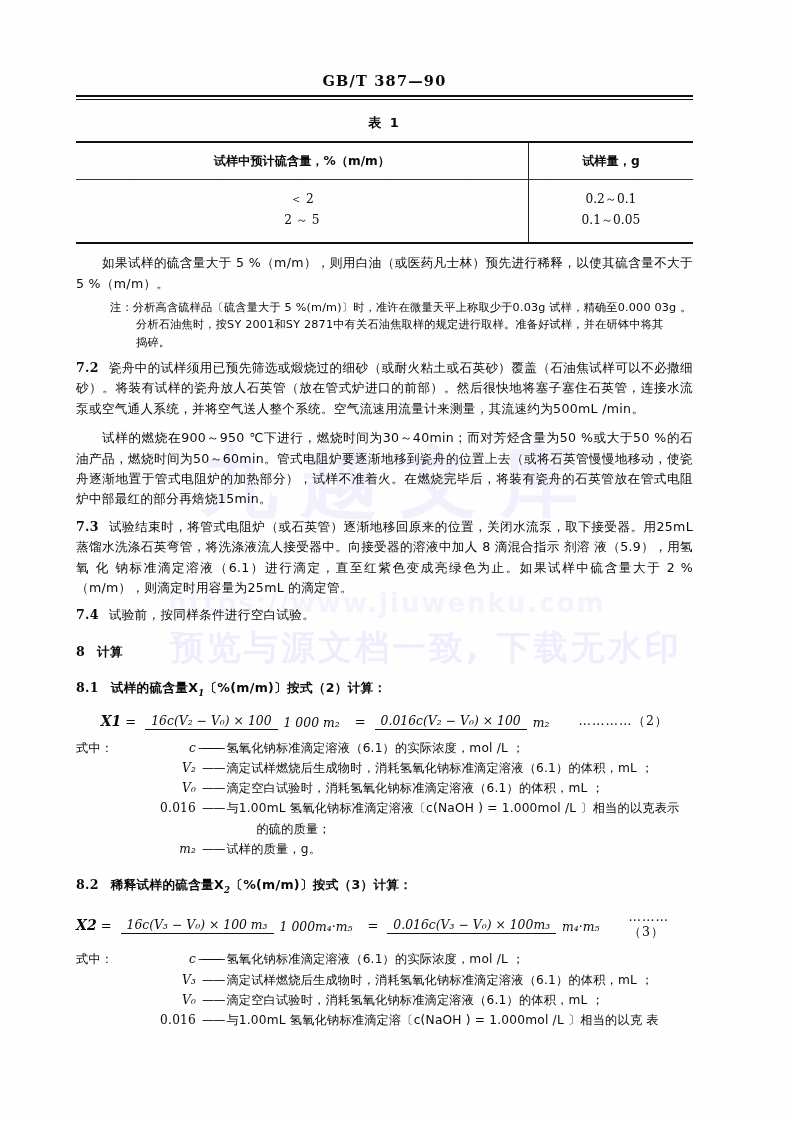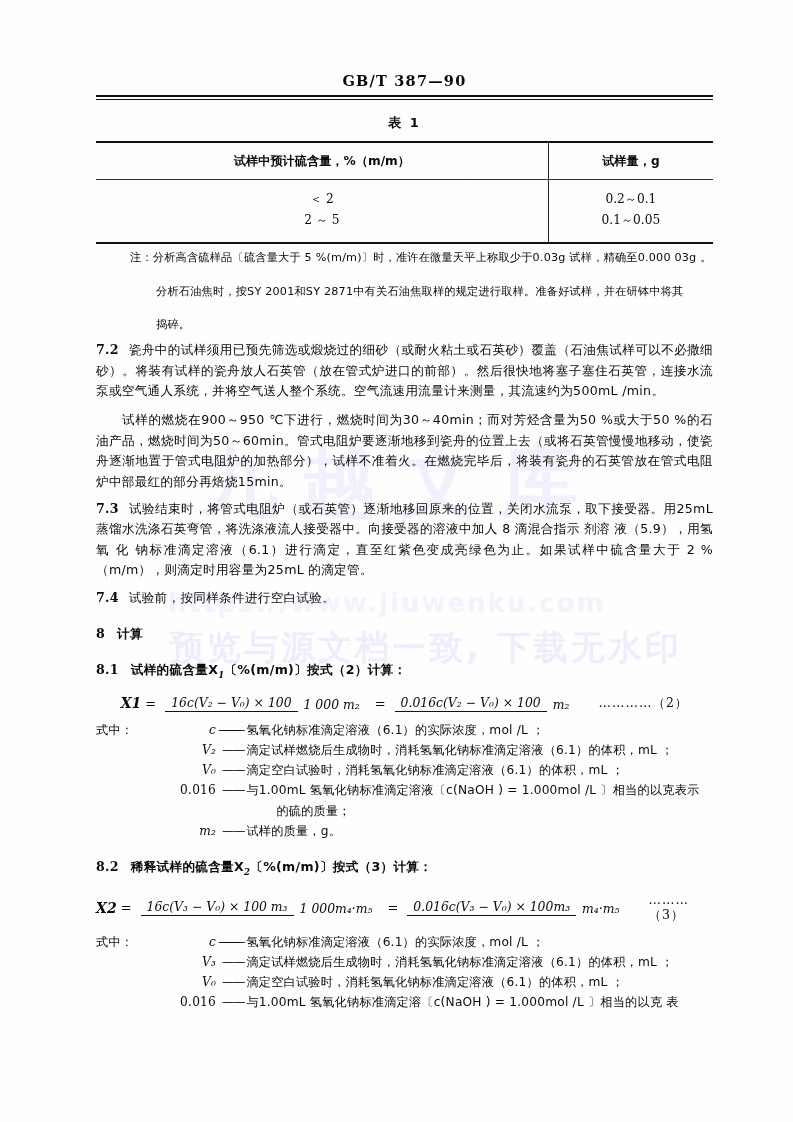--- a/index.html
+++ b/index.html
@@ -31,21 +31,21 @@
     background-image:
       radial-gradient(circle at 12% 22%, #000 0.6px, transparent 0.7px),
       radial-gradient(circle at 63% 48%, #000 0.5px, transparent 0.6px),
       radial-gradient(circle at 31% 77%, #000 0.5px, transparent 0.6px),
       radial-gradient(circle at 85% 14%, #000 0.5px, transparent 0.6px),
       radial-gradient(circle at 47% 91%, #000 0.5px, transparent 0.6px);
     background-size: 57px 63px, 83px 71px, 67px 89px, 93px 59px, 73px 81px;
   }
   .content {
     position: absolute;
-    left: 96px;
+    left: 76px;
     top: 0;
     width: 617px;
   }
   
   .doc-header {
     text-align: center;
     font-weight: bold;
     font-size: 14.5px;
     letter-spacing: 1.2px;
     padding-top: 72px;
@@ -100,21 +100,21 @@
   }
   .para.indent { text-indent: 26px; }
   .note {
     font-size: 11.2px;
     line-height: 1.55;
     margin-top: 5px;
     margin-left: 34px;
     text-align: justify;
     letter-spacing: .2px;
   }
-  .note .cont { display: block; margin-left: 26px; margin-top: 16px; }
+  .note .cont { display: block; margin-left: 26px; }
   .sec {
     font-size: 12.6px;
     line-height: 1.62;
     text-align: justify;
     margin-top: 7px;
     letter-spacing: .3px;
   }
   .sec .num {
     font-weight: bold;
     font-family: "DejaVu Serif", "Liberation Serif", serif;
@@ -242,20 +242,21 @@
             </td>
             <td class="body-cell vsep">
               <div>0.2～0.1</div>
               <div>0.1～0.05</div>
             </td>
           </tr>
         </tbody>
       </table>
     </div>
 
+    <div class="para indent">如果试样的硫含量大于 5 %（m/m），则用白油（或医药凡士林）预先进行稀释，以使其硫含量不大于 5 %（m/m）。</div>
 
     <div class="note">
       <span>注：</span><span>分析高含硫样品〔硫含量大于 5 %(m/m)〕时，准许在微量天平上称取少于0.03g 试样，精确至0.000 03g 。</span>
       <span class="cont">分析石油焦时，按SY 2001和SY 2871中有关石油焦取样的规定进行取样。准备好试样，并在研钵中将其</span>
       <span class="cont">捣碎。</span>
     </div>
 
     <div class="sec">
       <span class="num">7.2</span><span>瓷舟中的试样须用已预先筛选或煅烧过的细砂（或耐火粘土或石英砂）覆盖（石油焦试样可以不必撒细砂）。将装有试样的瓷舟放人石英管（放在管式炉进口的前部）。然后很快地将塞子塞住石英管，连接水流泵或空气通人系统，并将空气送人整个系统。空气流速用流量计来测量，其流速约为500mL /min。</span>
     </div>

